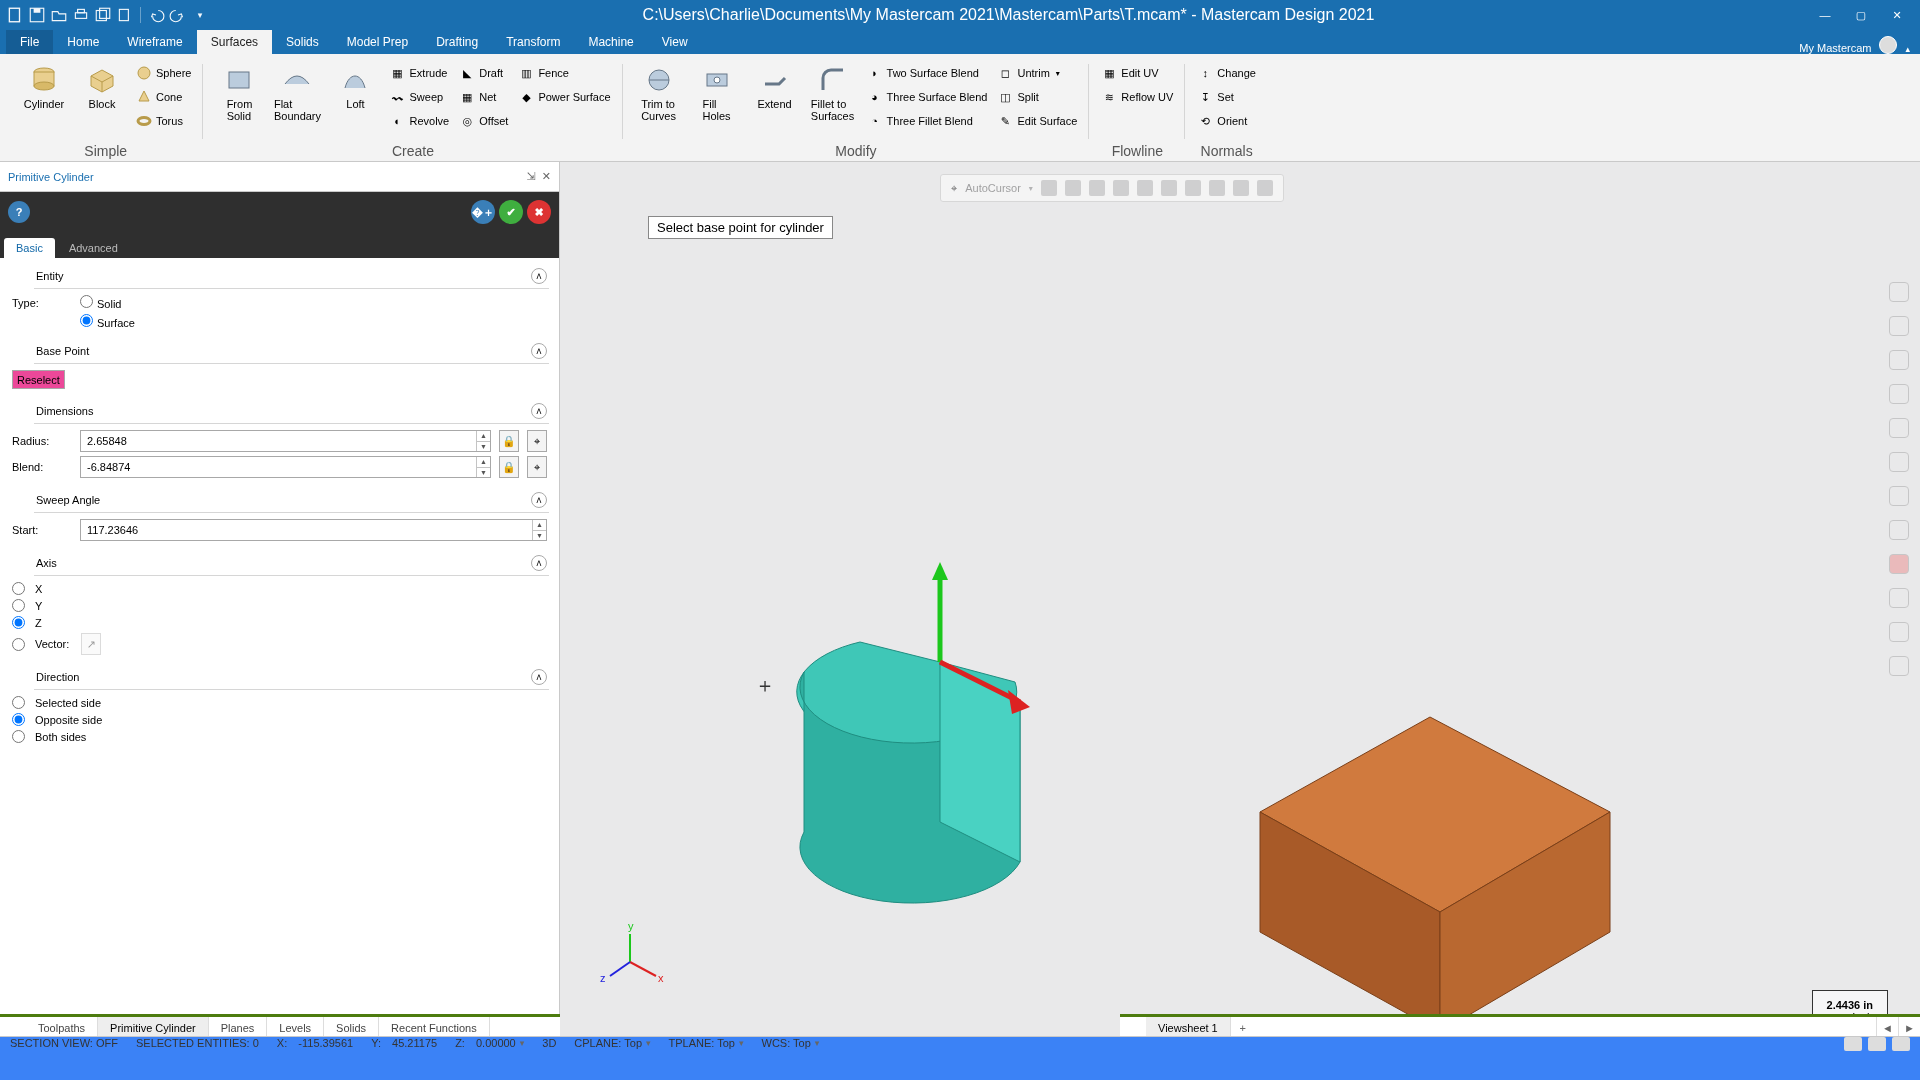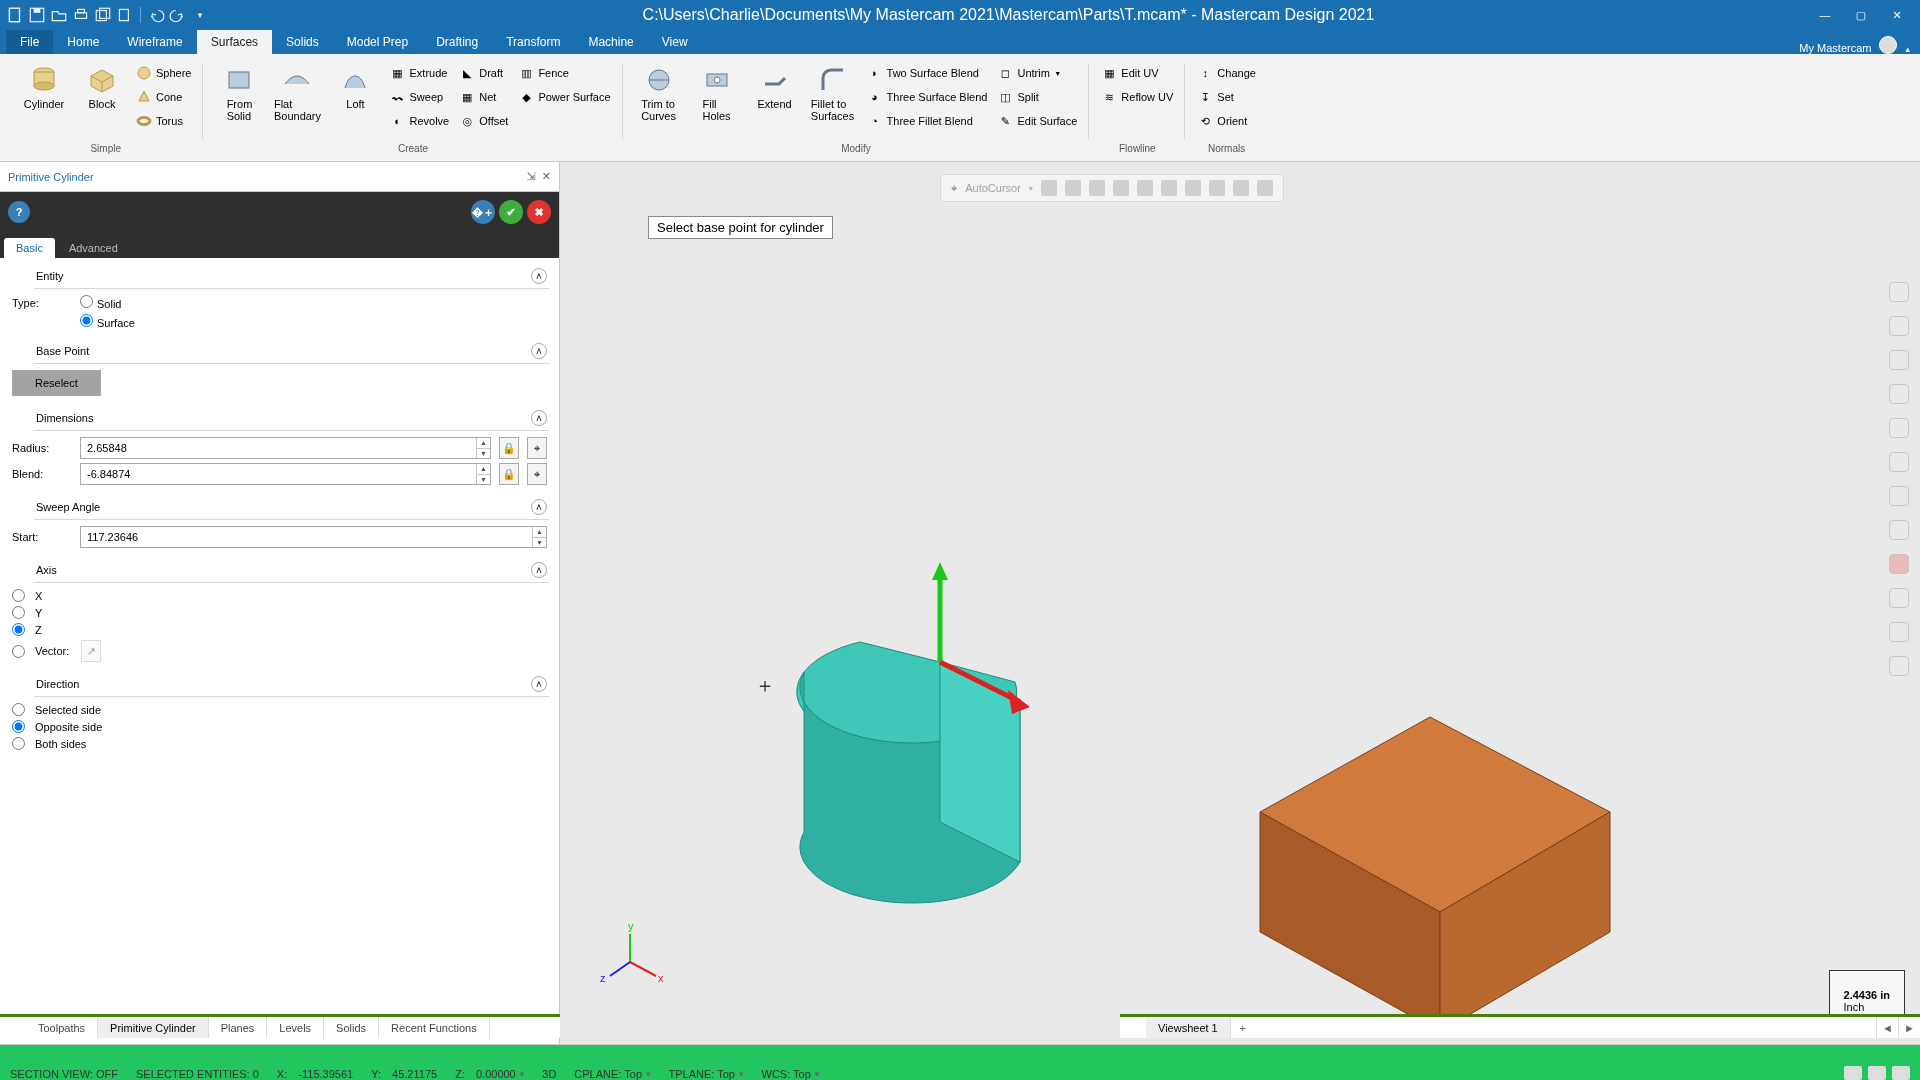--- a/index.html
+++ b/index.html
@@ -22,21 +22,21 @@
 .tabsrow .spacer { flex: 1; }
 .tabsrow .right { display: flex; align-items: flex-end; gap: 8px; padding-right: 10px; }
 .tabsrow .right .avatar { width: 18px; height: 18px; border-radius: 50%; background: #ddd; border: 1px solid #fff; }
 
 
 .ribbon { height: 108px; background: #f3f3f3; border-bottom: 1px solid #c9c9c9; display: flex; align-items: stretch; padding: 4px 8px 0 8px; gap: 0; }
 .ribgroup { display: flex; flex-direction: column; align-items: stretch; padding: 0 10px; position: relative; }
 .ribgroup::after { content: ""; position: absolute; right: 0; top: 6px; bottom: 22px; width: 1px; background: #d5d5d5; }
 .ribgroup:last-child::after { display: none; }
 .ribgroup .body { flex: 1; display: flex; align-items: flex-start; gap: 6px; padding-top: 4px; }
-.ribgroup .label { height: 18px; text-align: center; color: #555; font-size: 10px; }
+.ribgroup .label { height: 18px; text-align: center; color: #555; font-size: 14px; }
 .big { width: 52px; display: flex; flex-direction: column; align-items: center; gap: 2px; padding-top: 2px; }
 .big .ico { width: 32px; height: 32px; display:flex; align-items:center; justify-content:center; }
 .big .txt { text-align: left; line-height: 12px; }
 .col3 { display: flex; flex-direction: column; gap: 2px; }
 .small { display: flex; align-items: center; gap: 4px; height: 22px; padding: 0 2px; white-space: nowrap; }
 .small .ico { width: 16px; height: 16px; display:flex; align-items:center; justify-content:center; }
 
 
 .ishape { width: 100%; height: 100%; }
 
@@ -62,51 +62,51 @@
 .section .sbody { padding: 6px 2px 2px 2px; display: flex; flex-direction: column; gap: 4px; }
 .frow { display: flex; align-items: center; gap: 6px; }
 .frow .lab { width: 62px; }
 .frow input[type=radio] { margin-right: 4px; }
 .numin { flex: 1; height: 22px; border: 1px solid #a8a8a8; display: flex; align-items: stretch; background:#fff; }
 .numin input { flex: 1; border: none; padding: 0 6px; outline: none; font-size: 11px; }
 .numin .spin { width: 14px; display:flex; flex-direction:column; border-left:1px solid #c4c4c4; }
 .numin .spin div { flex:1; display:flex; align-items:center; justify-content:center; font-size:7px; color:#555; border-bottom:1px solid #c4c4c4; }
 .numin .spin div:last-child{border-bottom:none;}
 .aux { width: 20px; height: 22px; border: 1px solid #a8a8a8; margin-left: 2px; display:flex; align-items:center; justify-content:center; background:#f4f4f4; }
-.btn { height: 26px; padding: 0 22px; border: 1px solid #a8a8a8; background: #a3a3a3; display:inline-flex; align-items:center; }
+.btn { height: 19px; padding: 0 4px; border: 1px solid #a8a8a8; background: #ec4899; display:inline-flex; align-items:center; }
 
 
 .viewport { flex: 1; position: relative; background: #e9e9ea; overflow: hidden; }
 .floatbar { position: absolute; top: 12px; left: 380px; height: 28px; background: #fdfdfd; border: 1px solid #c9c9c9; border-radius: 3px; display: flex; align-items: center; gap: 8px; padding: 0 10px; opacity: .55; }
 .floatbar .fb { width: 16px; height: 16px; background: #bbb; border-radius: 2px; }
 .hint { position: absolute; top: 54px; left: 88px; background: #fff; border: 1px solid #888; padding: 3px 8px; font-size: 13px; }
 
 .rightdock { position: absolute; top: 120px; right: 6px; width: 30px; display: flex; flex-direction: column; gap: 14px; align-items: center; opacity: .35; }
 .rightdock div { width: 20px; height: 20px; border: 1px solid #888; border-radius: 4px; }
 .rightdock div.on { background:#e66; opacity:1; }
 
-.scalebox { position: absolute; bottom: 22px; right: 15px; border: 1px solid #333; padding: 18px 14px; text-align: left; background: rgba(255,255,255,.6); }
+.scalebox { position: absolute; bottom: 22px; right: 32px; border: 1px solid #333; padding: 8px 14px; text-align: right; background: rgba(255,255,255,.6); }
 .scalebox .v { font-weight: bold; }
 .cursorplus { position:absolute; top:510px; left:195px; font-size:20px; color:#333; font-weight:100; }
 
 
 .scene { position:absolute; inset:0; }
 
 
 .btabs { position: absolute; left: 0; right: 0; bottom: 16px; height: 24px; border-top: 3px solid #4d7c0f; background: #fff; display: flex; padding-left: 26px; }
 .btabs.left { width: 560px; }
 .btabs .bt { padding: 0 12px; display:flex; align-items:center; border-right: 1px solid #ddd; color:#444; }
 .btabs .bt.active { background: #eee; color:#000; }
 .btabs.right { left: 560px; }
 .btabs .addtab { width: 24px; display:flex; align-items:center; justify-content:center; color:#666; }
 .btabs .scrolls { margin-left:auto; display:flex; }
 .btabs .scrolls div { width:22px; display:flex; align-items:center; justify-content:center; color:#666; border-left:1px solid #ddd; }
 
 
-.status { position:absolute; left:0; right:0; bottom:0; height:36px; background:#22c55e; border-top:1px solid #c9c9c9; display:flex; align-items:flex-end; padding:0 10px; gap:18px; color:#333; }
+.status { position:absolute; left:0; right:0; bottom:0; height:44px; background:#3b82f6; border-top:1px solid #c9c9c9; display:flex; align-items:flex-start; padding:0 10px; gap:18px; color:#333; }
 .status .seg { display:flex; align-items:center; gap:4px; }
 .status .dd::after { content:" ▾"; color:#666; font-size:9px; }
 .status .rightseg { margin-left:auto; display:flex; gap:6px; }
 .status .rightseg div { width:18px; height:14px; background:#ddd; border-radius:2px; }
 
 
 .topstack { position:absolute; top:0; left:0; right:0; }
 </style>
 </head>
 <body>

